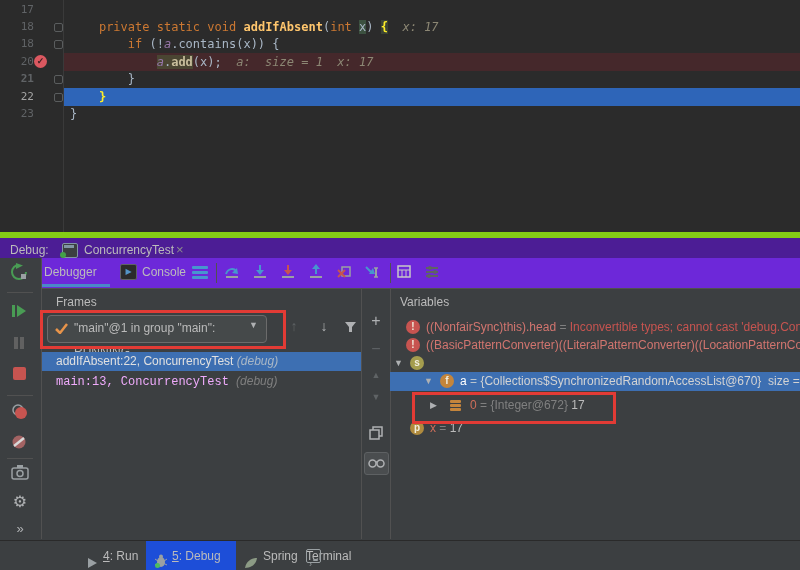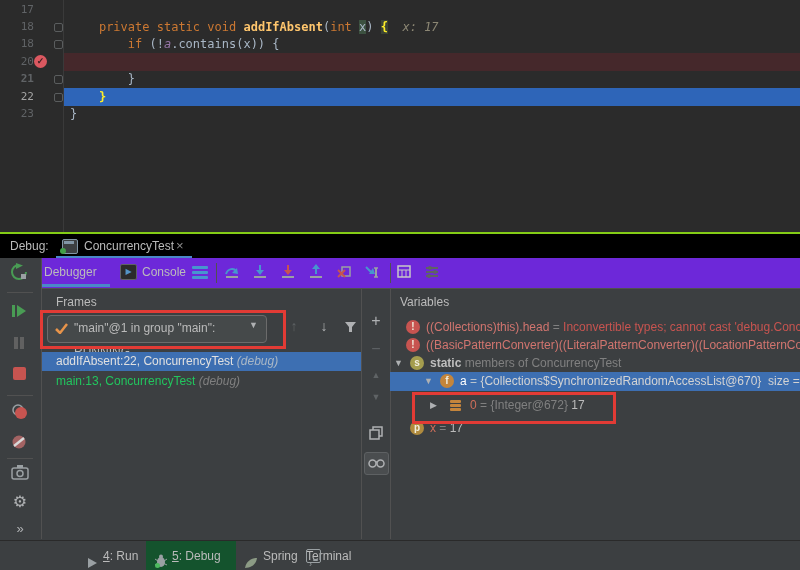--- a/index.html
+++ b/index.html
@@ -26,21 +26,21 @@
   .fn{color:#ffc66d;font-weight:bold;}
   .pl{color:#a9b7c6;}
   .fld{color:#9876aa;font-style:italic;}
   .mth{color:#c8be9c;font-weight:bold;}
   .hint{color:#8c8774;font-style:italic;}
   .brace{color:#ffef28;background:#3c4435;font-weight:bold;}
   .xhl{background:#3c5140;}
   .ev{background:#4a4532;}
   .br2{color:#ffef28;font-weight:bold;}
   
-  #dbg-header{left:0;top:232px;width:800px;height:26px;background:#000000;border-top:2px solid #84cc16;}
+  #dbg-header{left:0;top:232px;width:800px;height:26px;background:#4c1d95;border-top:6px solid #84cc16;}
   #dbg-toolbar{left:0;top:258px;width:800px;height:30px;background:#6d28d9;border-bottom:1px solid #515151;}
   .ui-label{color:#bbbbbb;}
   .tab-underline{height:3px;background:#4a88c7;}
   .vsep{width:1px;height:20px;background:#515151;}
   .hsep{height:1px;background:#515151;}
   
   #left-strip{left:0;top:258px;width:41px;height:281px;background:#3c3f41;border-right:1px solid #515151;}
   #frames-panel{left:42px;top:288px;width:319px;height:251px;overflow:hidden;}
   #watch-strip{left:361px;top:288px;width:28px;height:251px;border-left:1px solid #515151;border-right:1px solid #515151;}
   #vars-panel{left:390px;top:288px;width:410px;height:251px;overflow:hidden;}
@@ -53,35 +53,35 @@
   .dim{color:#808080;}
   .val{color:#bbbbbb;}
   .vname{color:#cf6e5a;}
   .skw{color:#bebebe;font-weight:bold;}
   .gray{color:#808080;}
   .selname{color:#ffffff;}
   .seldim{color:#b9c4ce;}
   .selval{color:#d3d3d3;}
   .frsel{color:#e0e0e0;}
   .frseldim{color:#a9b7c6;font-style:italic;}
-  .frtxt{color:#22c55e;}
+  .frtxt{color:#f0abfc;font-family:Liberation Mono, monospace;}
   .frdim{color:#7f7f7f;font-style:italic;}
   .badge{width:14px;height:14px;border-radius:50%;text-align:center;line-height:14px;
          font-size:10px;font-weight:bold;color:#f1eddd;}
   .tri{color:#afb1b3;font-size:9px;line-height:19px;}
   .tri.dis{color:#5f6365;}
   
   #thread-combo{left:47px;top:315px;width:218px;height:26px;background:#45494a;
                 border:1px solid #6b6b6b;border-radius:4px;line-height:24px;}
   
   .anno{border:3px solid #e23b35;z-index:60;pointer-events:none;}
   
   #statusbar{left:0;top:540px;width:800px;height:30px;background:#3c3f41;border-top:1px solid #2a2a2a;}
   .sb-item{position:absolute;top:0;height:30px;line-height:30px;color:#bbbbbb;}
-  .sb-active{background:#14532d;}
+  .sb-active{background:#1d4ed8;}
   .u{text-decoration:underline;}
   
   .hbar{position:absolute;border-radius:1px;}
   .glyph-icon{text-align:center;}
 </style>
 </head>
 <body>
 
 <div id="app">
 
@@ -102,20 +102,21 @@
     <div class="abs fold-mark" style="top:23px;"></div>
     <div class="abs fold-mark" style="top:40px;"></div>
     <div class="abs fold-mark" style="top:75px;"></div>
     <div class="abs fold-mark" style="top:93px;"></div>
 
     <div id="bp-icon" class="abs" style="top:55px;">✓</div>
 
     <div class="abs code-line" style="top:1px;"></div>
     <div class="abs code-line" style="top:18px;"><span class="seg pl">    </span><span class="seg kw">private</span><span class="seg pl"> </span><span class="seg kw">static</span><span class="seg pl"> </span><span class="seg kw">void</span><span class="seg pl"> </span><span class="seg fn">addIfAbsent</span><span class="seg pl">(</span><span class="seg kw">int</span><span class="seg pl"> </span><span class="seg pl xhl">x</span><span class="seg pl">) </span><span class="seg brace">{</span><span class="seg hint">  x: 17</span></div>
     <div class="abs code-line" style="top:35px;"><span class="seg pl">        </span><span class="seg kw">if</span><span class="seg pl"> (!</span><span class="seg fld">a</span><span class="seg pl">.contains(x)) {</span></div>
+    <div class="abs code-line" style="top:53px;"><span class="seg pl">            </span><span class="seg fld ev">a</span><span class="seg pl ev">.</span><span class="seg mth ev">add</span><span class="seg pl">(x);</span><span class="seg hint">  a:  size = 1  x: 17</span></div>
     <div class="abs code-line" style="top:70px;"><span class="seg pl">        }</span></div>
     <div class="abs code-line" style="top:88px;"><span class="seg pl">    </span><span class="seg br2">}</span></div>
     <div class="abs code-line" style="top:105px;"><span class="seg pl">}</span></div>
   </div>
 
   <div id="dbg-header" class="abs">
     <span class="abs ui-label" style="left:10px;top:5px;">Debug:</span>
 
     <span class="abs" style="left:62px;top:5px;width:14px;height:13px;border:1px solid #8195a5;border-radius:2px;background:#3c3f41;">
       <span class="abs" style="left:1px;top:1px;width:10px;height:3px;background:#8195a5;"></span>
@@ -305,32 +306,31 @@
           <line x1="8" y1="4" x2="9" y2="4" stroke="#afb1b3" stroke-width="1.5"></line>
         </svg>
     </span>
   </div>
 
   <div id="vars-panel" class="abs">
     <span class="abs panel-title" style="left:10px;top:7px;">Variables</span>
 
     <div class="abs row" style="left:0;top:30px;width:410px;">
       <span class="abs badge" style="left:16px;top:2px;background:#c75450;">!</span>
-      <span class="abs" style="left:36px;"><span class="seg errname">((Collections)this).head</span><span class="seg dim"> = </span><span class="seg err">Inconvertible types; cannot cast 'debug.Concurren</span></span>
+      <span class="abs" style="left:36px;"><span class="seg errname">((NonfairSync)this).head</span><span class="seg dim"> = </span><span class="seg err">Inconvertible types; cannot cast 'debug.Concurren</span></span>
     </div>
 
     <div class="abs row" style="left:0;top:48px;width:410px;">
       <span class="abs badge" style="left:16px;top:2px;background:#c75450;">!</span>
       <span class="abs" style="left:36px;"><span class="seg errname">((BasicPatternConverter)((LiteralPatternConverter)((LocationPatternConverter)</span></span>
     </div>
 
     <div class="abs row" style="left:0;top:66px;width:410px;">
       <span class="abs tri" style="left:4px;">▼</span>
       <span class="abs badge" style="left:20px;top:2px;background:#a49d4e;">s</span>
-      <span class="abs" style="left:40px;"><span class="seg skw">static</span><span class="seg gray"> members of ConcurrencyTest</span></span>
     </div>
 
     <div class="abs row row-sel" style="left:0;top:84px;width:410px;">
       <span class="abs tri" style="left:34px;">▼</span>
       <span class="abs badge" style="left:50px;top:2px;background:#c4853c;">f</span>
 
       <span class="abs" style="left:70px;"><span class="seg selname">a</span><span class="seg seldim"> = </span><span class="seg selval">{Collections$SynchronizedRandomAccessList@670}</span><span class="seg selval">  size = 1</span></span>
     </div>
 
     <div class="abs row" style="left:0;top:108px;width:410px;">

